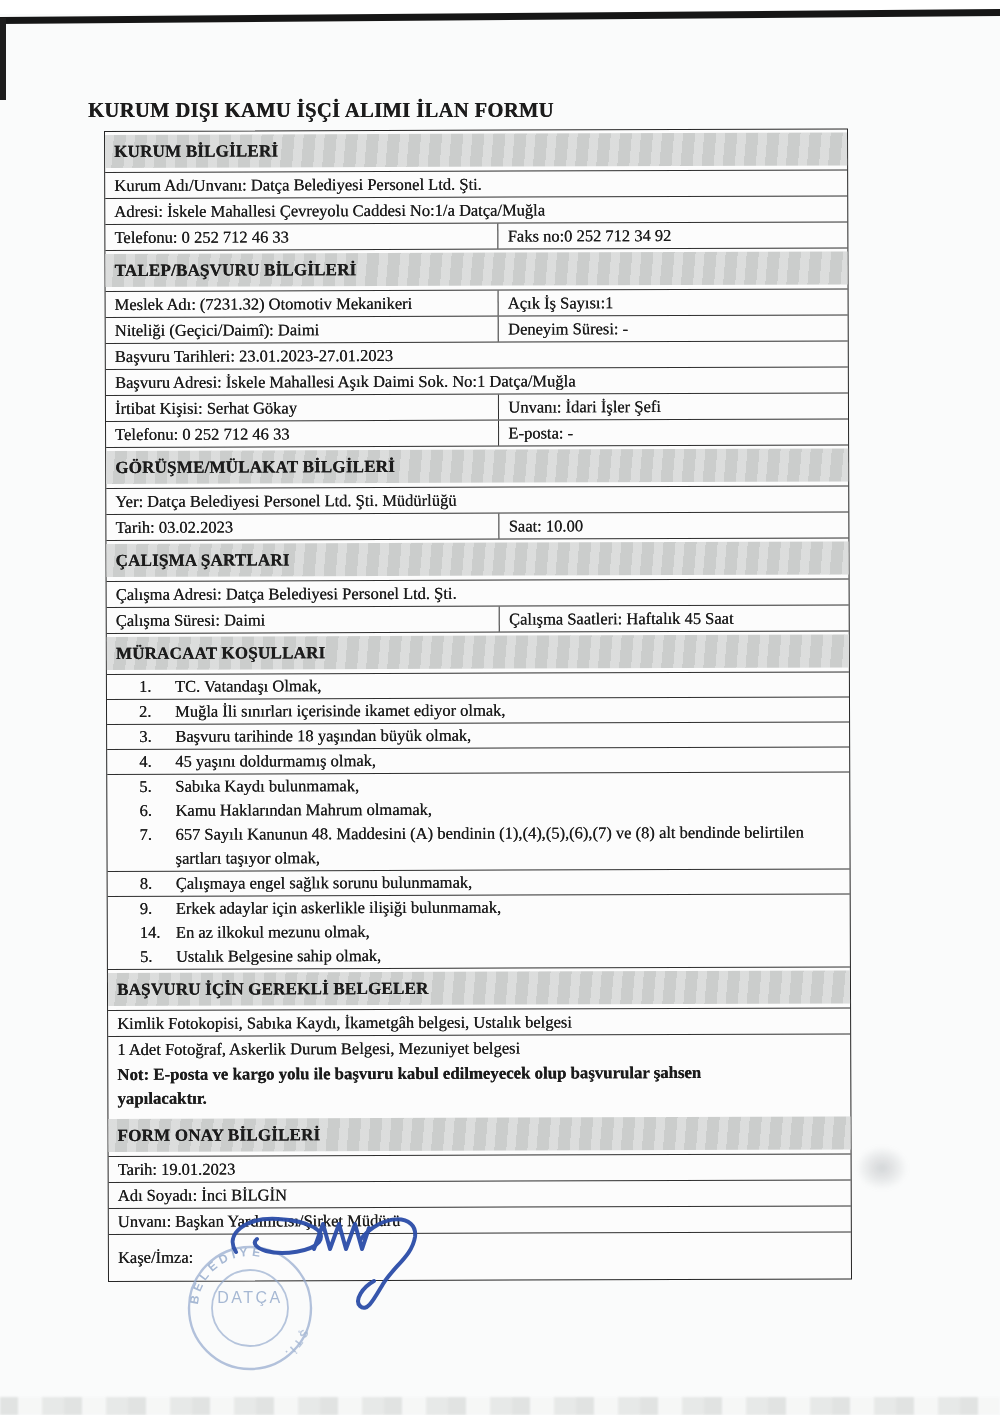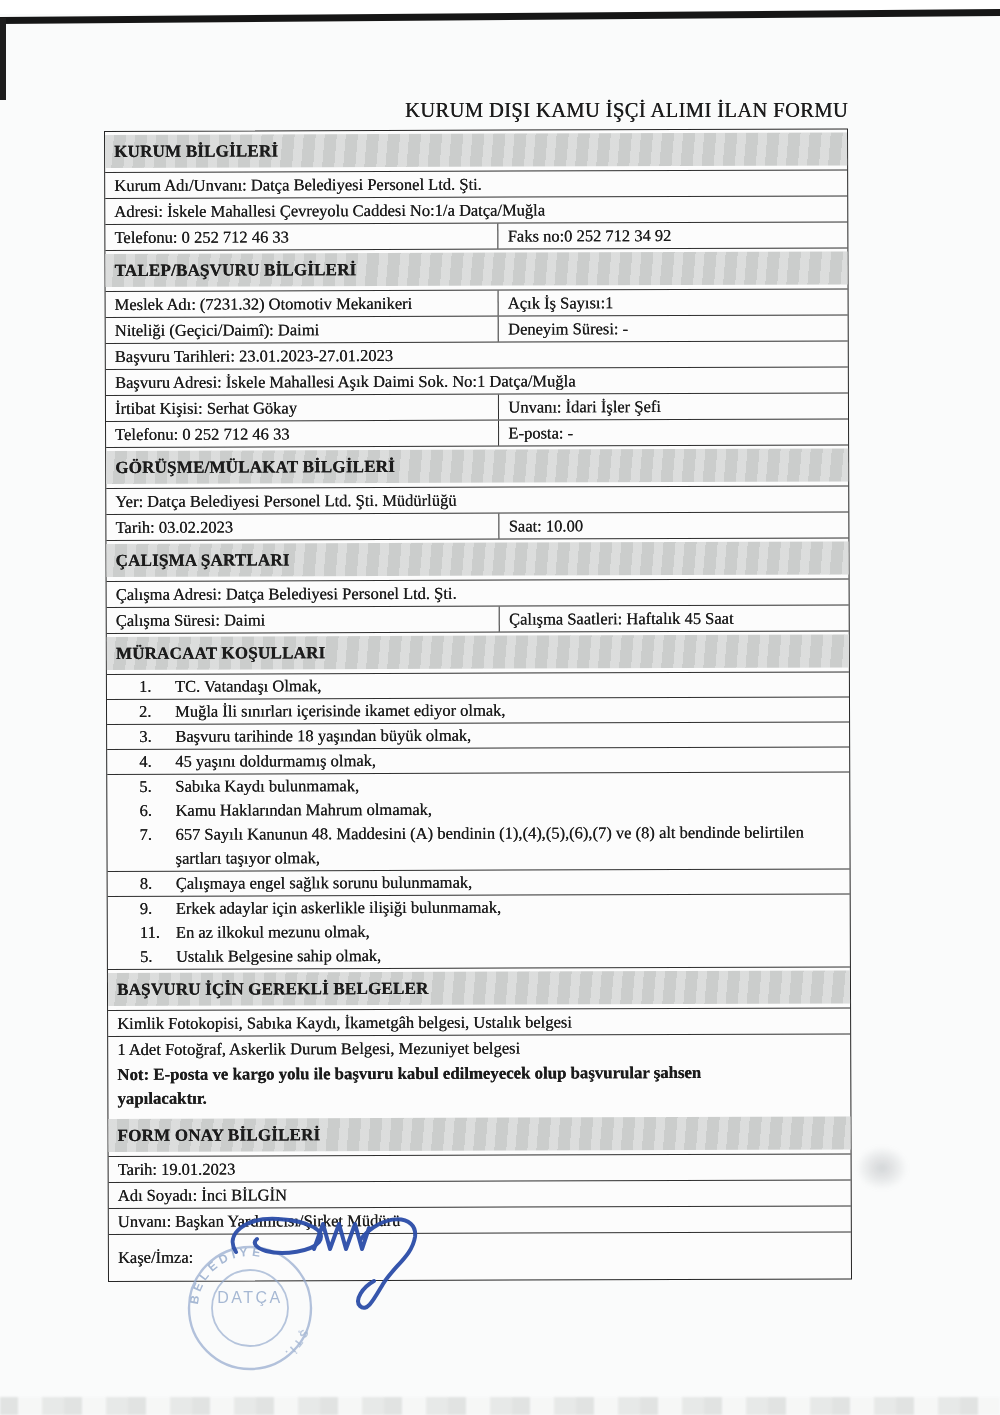--- a/index.html
+++ b/index.html
@@ -12,22 +12,22 @@
   
   .scan-top{position:absolute;top:0;left:0;right:0;height:14px;background:#ffffff;}
   .scan-line{position:absolute;top:13px;left:-6px;width:1014px;height:7px;background:#161616;transform:rotate(-0.45deg);}
   .scan-nub{position:absolute;left:0;top:18px;width:6px;height:82px;background:#1d1d1d;}
   .smudge{position:absolute;left:856px;top:1146px;width:52px;height:44px;border-radius:50%;
     background:radial-gradient(closest-side,rgba(120,126,132,.30),rgba(120,126,132,0));filter:blur(2px);}
   .bottom-noise{position:absolute;left:0;right:0;bottom:0;height:18px;opacity:.55;filter:blur(1.1px);
     background:repeating-linear-gradient(90deg,rgba(150,155,152,.45) 0 18px,rgba(205,208,205,.15) 18px 42px,rgba(160,165,160,.38) 42px 64px);}
   
   .title{
-    position:absolute;top:99px;left:104px;width:744px;text-align:right;
-    font-size:20.5px;font-weight:normal;letter-spacing:.4px;
+    position:absolute;top:99px;left:88px;width:744px;text-align:left;
+    font-size:20.5px;font-weight:bold;letter-spacing:.4px;
     text-shadow:.4px 0 0 currentColor;
   }
   
   .form-table{
     position:absolute;top:131px;left:104px;width:744px;
     border:1.8px solid #262626;background:rgba(255,255,255,.35);
     transform:rotate(-0.2deg);transform-origin:top left;
     box-sizing:border-box;
   }
   .band-wrap{padding:3px 0 4px 0;border-bottom:1.6px solid #2e2e2e;}
@@ -163,21 +163,21 @@
     </div>
     <div class="list-item">
       <span class="num">8.</span>
       <span class="li-text">Çalışmaya engel sağlık sorunu bulunmamak,</span>
     </div>
     <div class="list-item nb">
       <span class="num">9.</span>
       <span class="li-text">Erkek adaylar için askerlikle ilişiği bulunmamak,</span>
     </div>
     <div class="list-item nb">
-      <span class="num">11.</span>
+      <span class="num">14.</span>
       <span class="li-text">En az ilkokul mezunu olmak,</span>
     </div>
     <div class="list-item">
       <span class="num">5.</span>
       <span class="li-text">Ustalık Belgesine sahip olmak,</span>
     </div>
 
     <div class="band-wrap">
       <div class="band">BAŞVURU İÇİN GEREKLİ BELGELER</div>
     </div>

